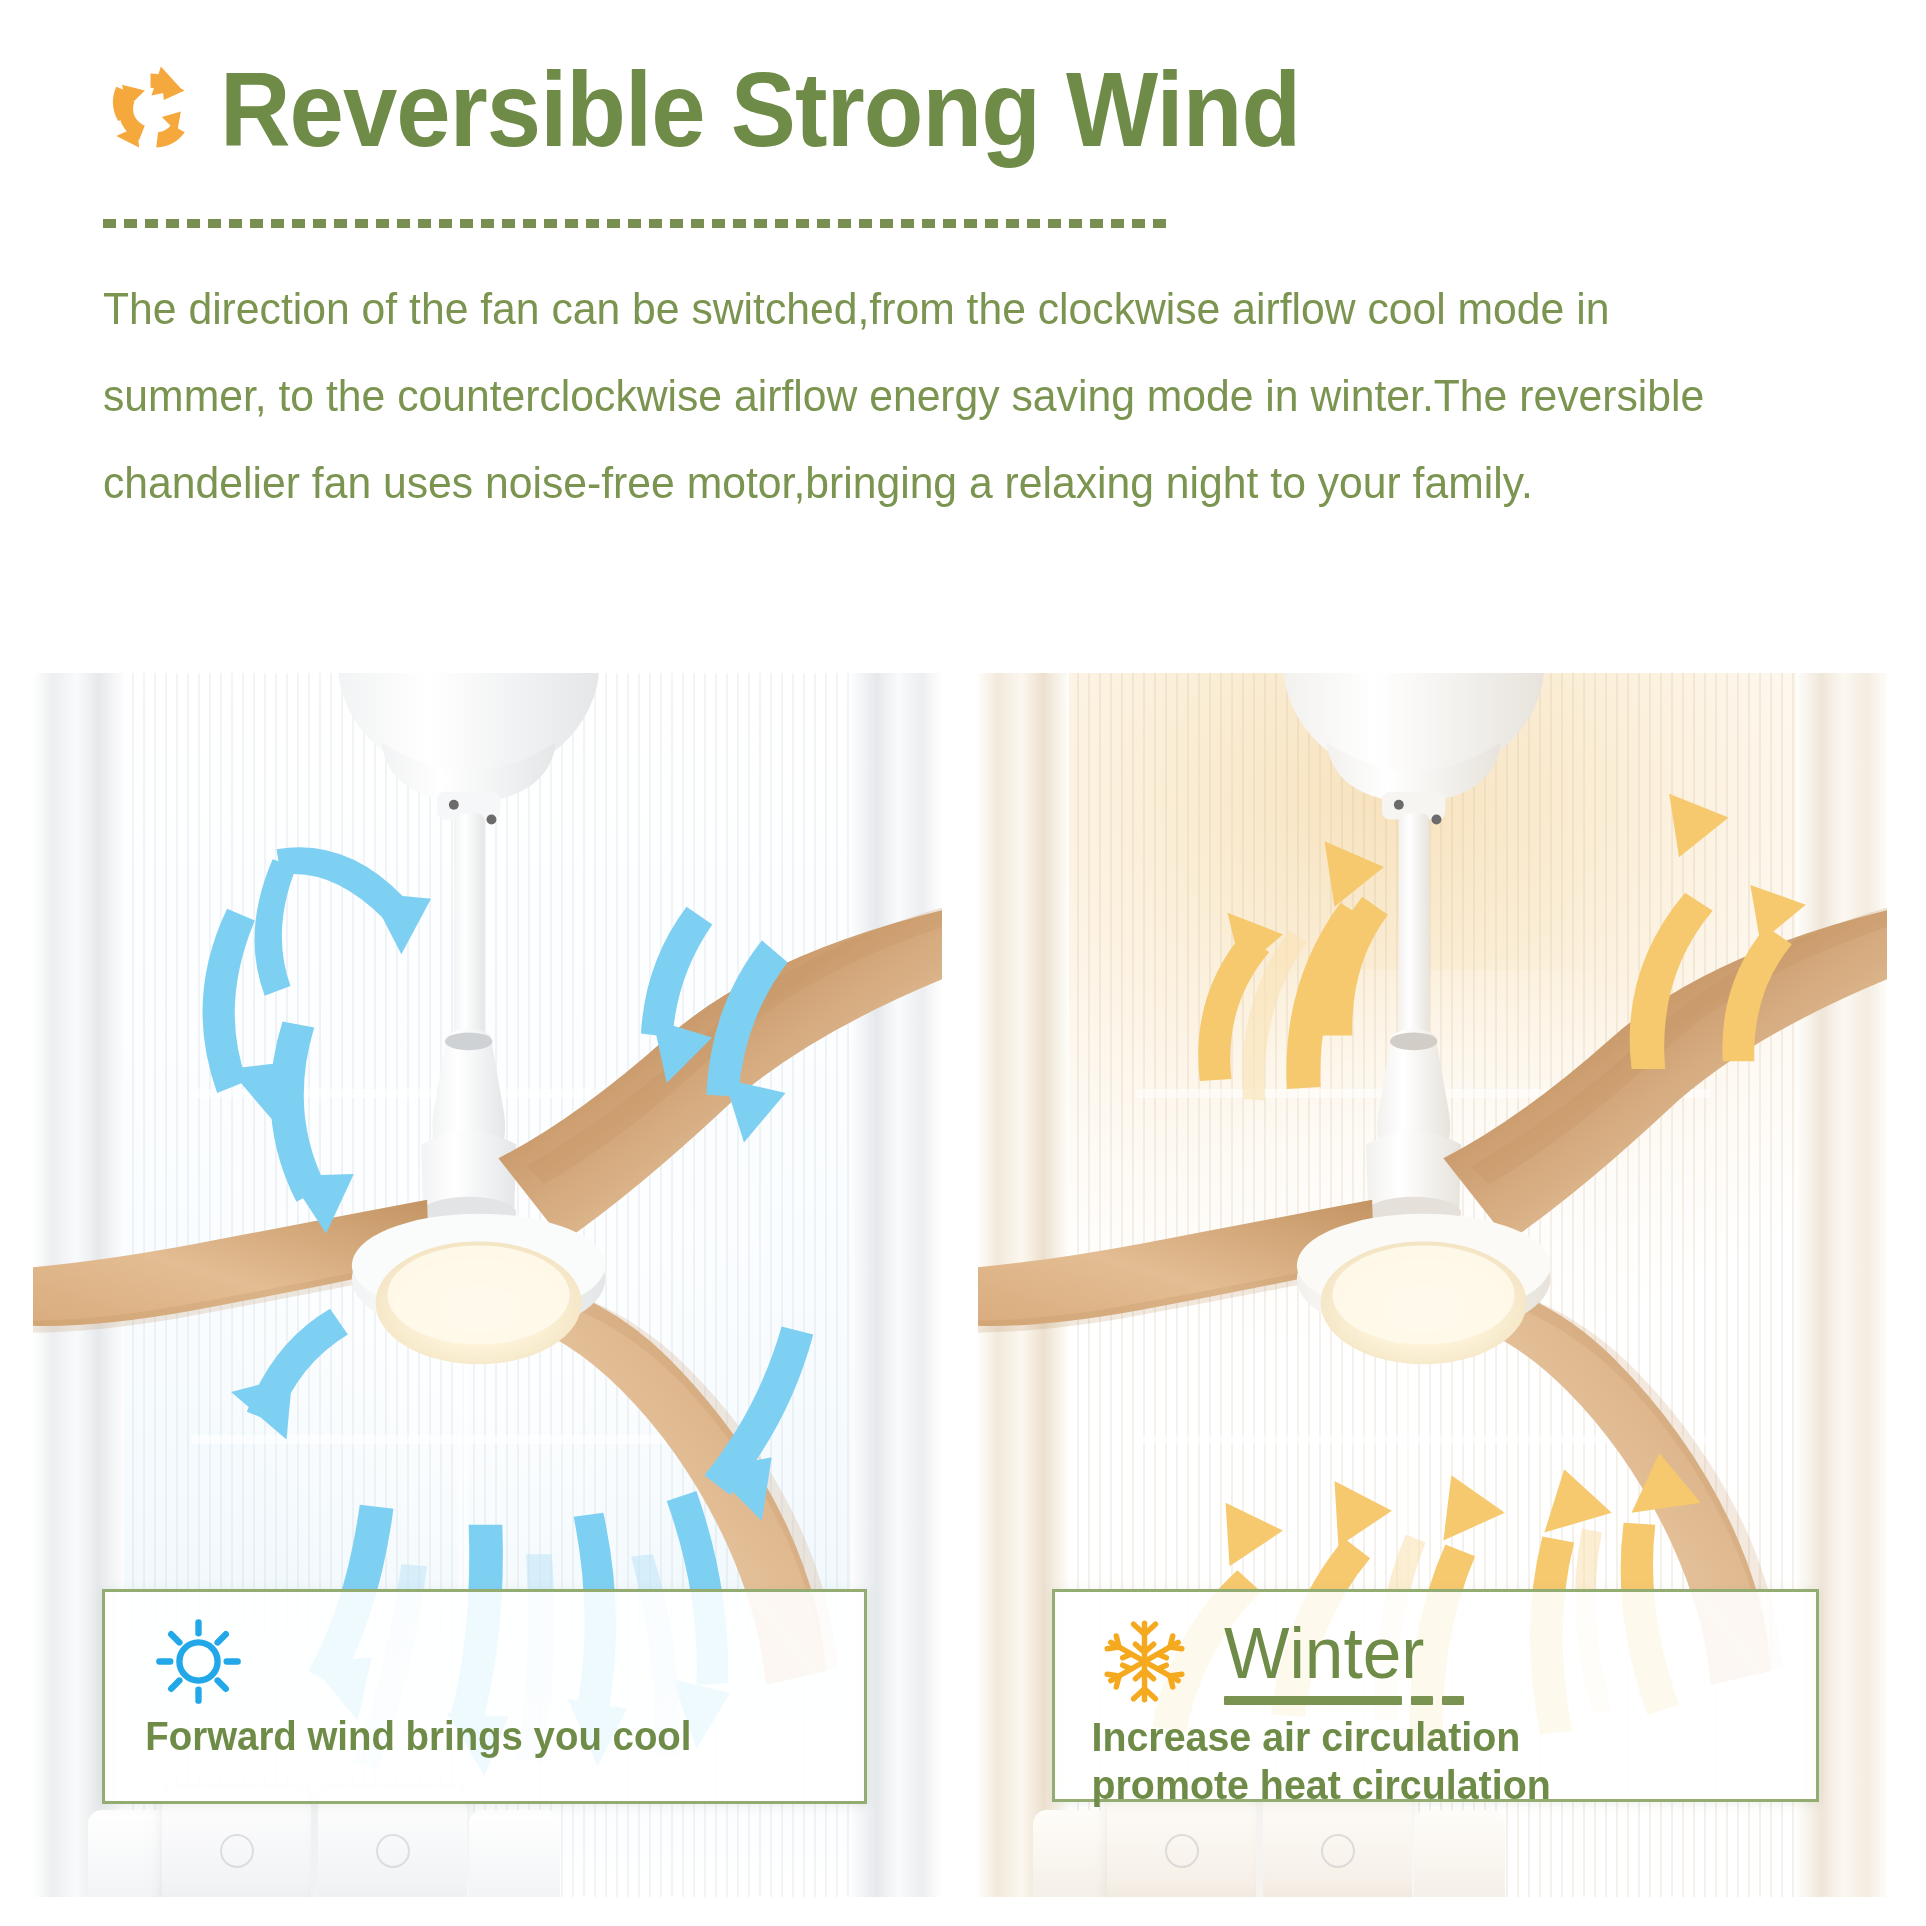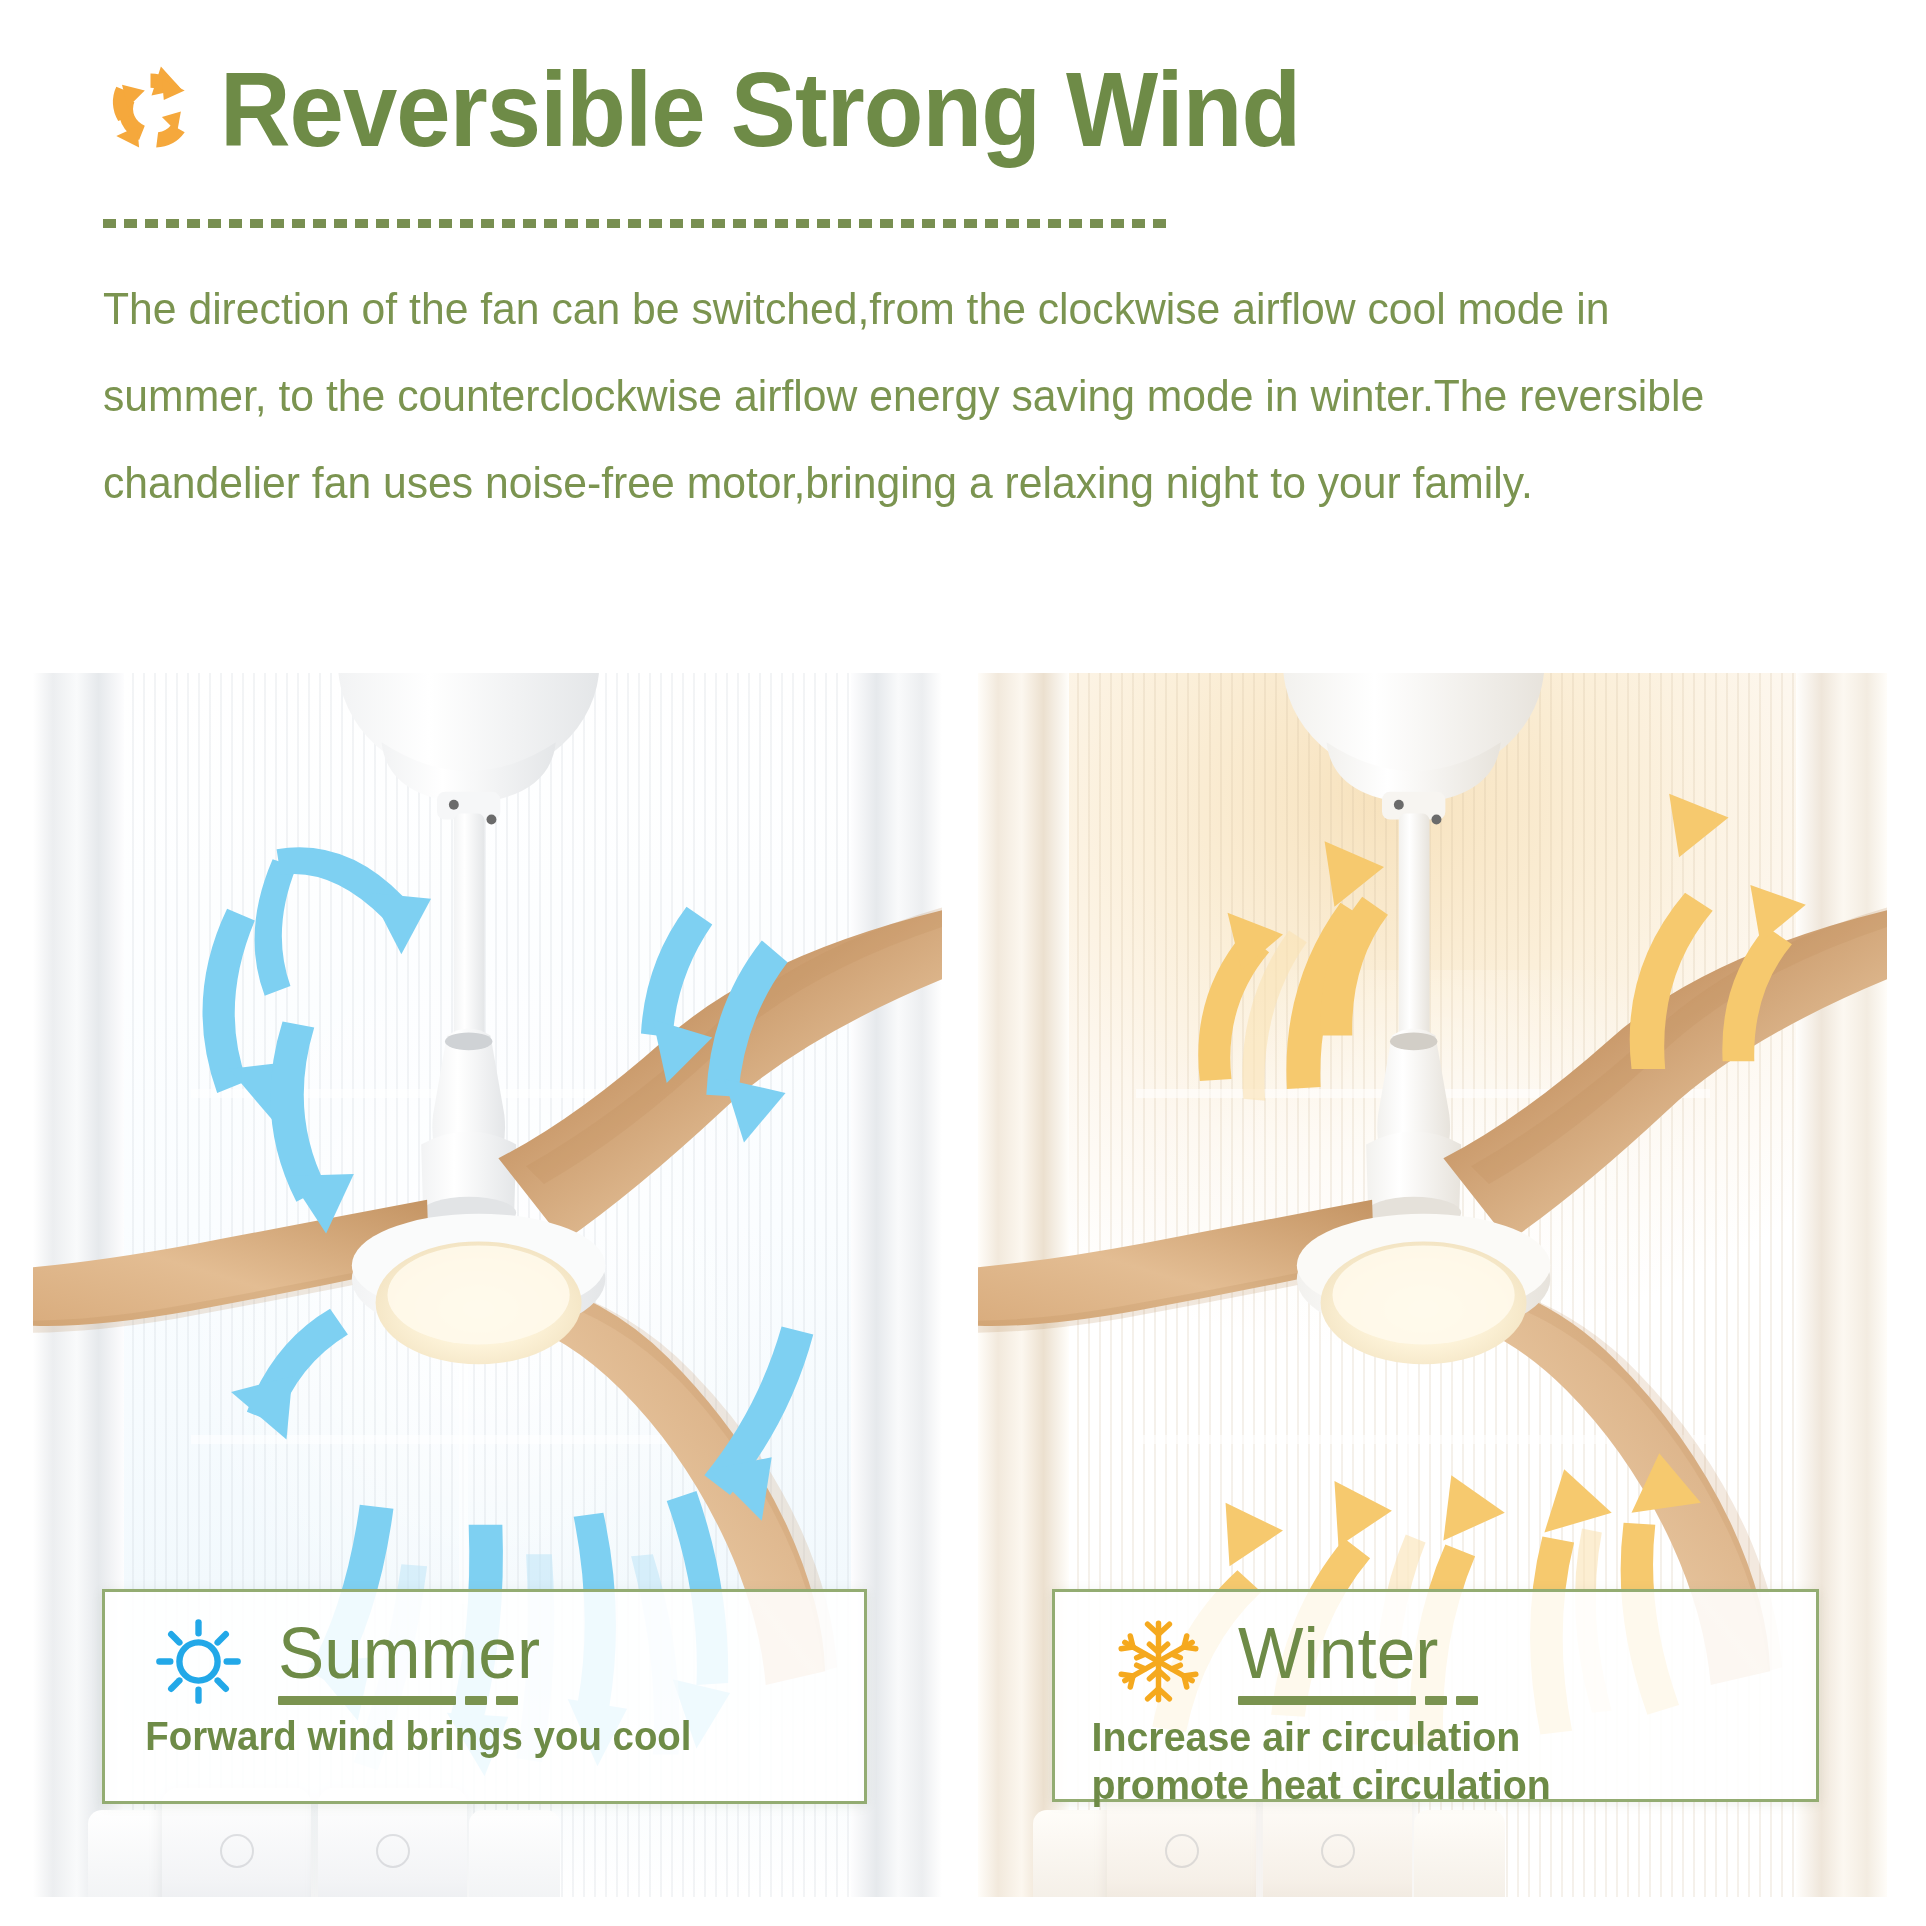--- a/index.html
+++ b/index.html
@@ -143,21 +143,21 @@
   }
   .cap-rule { display:flex; align-items:center; gap:9px; margin-top:9px; }
   .cap-rule i { display:block; height:9px; background:#7a9350; border-radius:1px; }
   .cap-rule i.long { width:178px; }
   .cap-rule i.dash { width:22px; }
   .cap-sub {
     padding:6px 0 0 42px;
     color:#6e8b47; font-size:40px; font-weight:bold; line-height:46px;
     transform:scaleX(0.96); transform-origin:left top;
   }
-  .caption.winter .cap-head { padding-left:58px; }
+  .caption.winter .cap-head { padding-left:44px; }
   .caption.winter .cap-sub { padding-left:38px; font-size:41px; line-height:48px; }
 </style>
 </head>
 <body>
 
 <div id="page">
 
   <div class="header">
 
     <div class="title-row">
@@ -317,28 +317,20 @@
               <line x1="50" y1="7" x2="50" y2="19"></line>
               <line x1="50" y1="81" x2="50" y2="93"></line>
               <line x1="7" y1="50" x2="19" y2="50"></line>
               <line x1="81" y1="50" x2="93" y2="50"></line>
               <line x1="20" y1="20" x2="29" y2="29"></line>
               <line x1="71" y1="71" x2="80" y2="80"></line>
               <line x1="80" y1="20" x2="71" y2="29"></line>
               <line x1="29" y1="71" x2="20" y2="80"></line>
             </g>
           </svg>
-          <div class="cap-title-wrap">
-            <div class="cap-title">Summer</div>
-            <div class="cap-rule">
-              <i class="long"></i>
-              <i class="dash"></i>
-              <i class="dash"></i>
-            </div>
-          </div>
         </div>
         <div class="cap-sub">Forward wind brings you cool</div>
       </div>
     </div>
 
     <div class="panel right">
 
       <div class="room">
         <div class="wash"></div>
         <div class="window-glow"></div>

